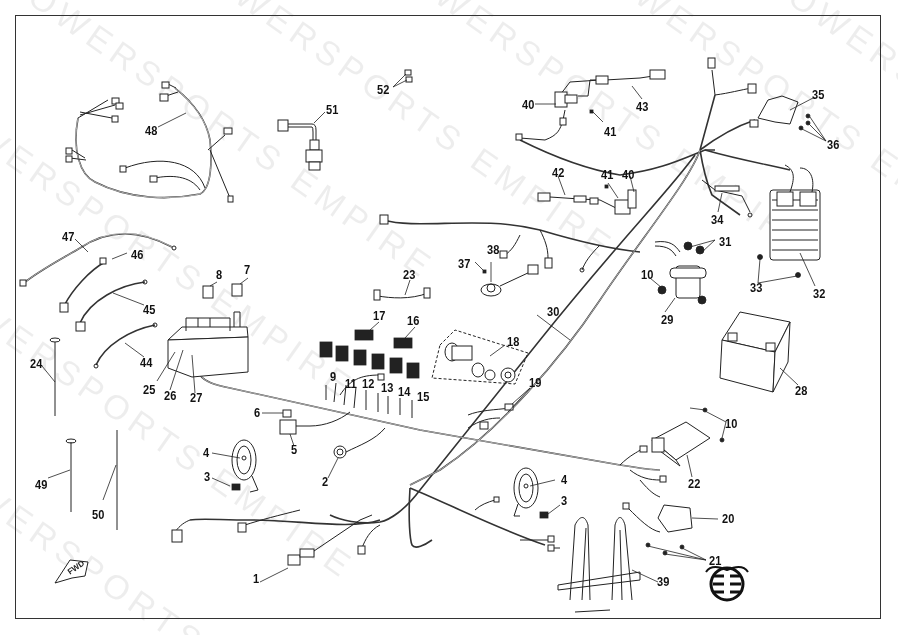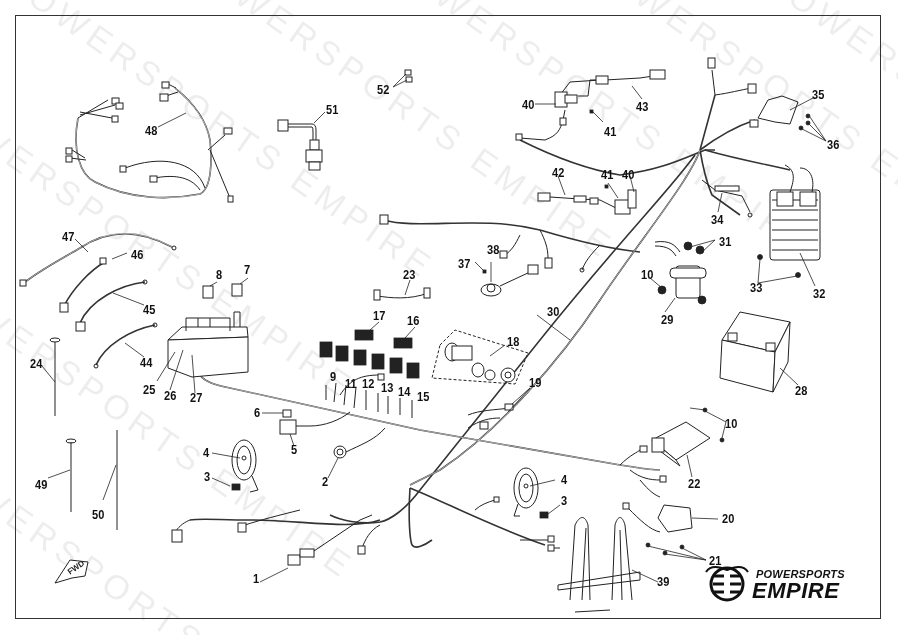--- a/index.html
+++ b/index.html
@@ -374,24 +374,20 @@
     <g>
       <circle cx="727" cy="584" r="16" fill="none" stroke="#111" stroke-width="3"></circle>
       <path d="M714,576 L724,576 M713,584 L724,584 M714,592 L724,592 M740,576 L730,576 M741,584 L730,584 M740,592 L730,592" stroke="#111" stroke-width="3"></path>
       <path d="M706,572 C710,566 718,566 727,570 C736,566 744,566 748,572" fill="none" stroke="#111" stroke-width="2"></path>
     </g>
   </svg>
 
 
   <div style="position:absolute;left:67px;top:563px;font-family:'Liberation Sans',sans-serif;font-size:8px;font-weight:bold;transform:rotate(-35deg);color:#222;">FWD</div>
 
-  <div class="brand">
-    <div class="top">POWERSPORTS</div>
-    <div class="bottom">EMPIRE</div>
-  </div>
 
   <div class="callout" style="left:253px;top:572px;">1</div>
   <div class="callout" style="left:322px;top:475px;">2</div>
   <div class="callout" style="left:204px;top:470px;">3</div>
   <div class="callout" style="left:561px;top:494px;">3</div>
   <div class="callout" style="left:203px;top:446px;">4</div>
   <div class="callout" style="left:561px;top:473px;">4</div>
   <div class="callout" style="left:291px;top:443px;">5</div>
   <div class="callout" style="left:254px;top:406px;">6</div>
   <div class="callout" style="left:244px;top:263px;">7</div>

